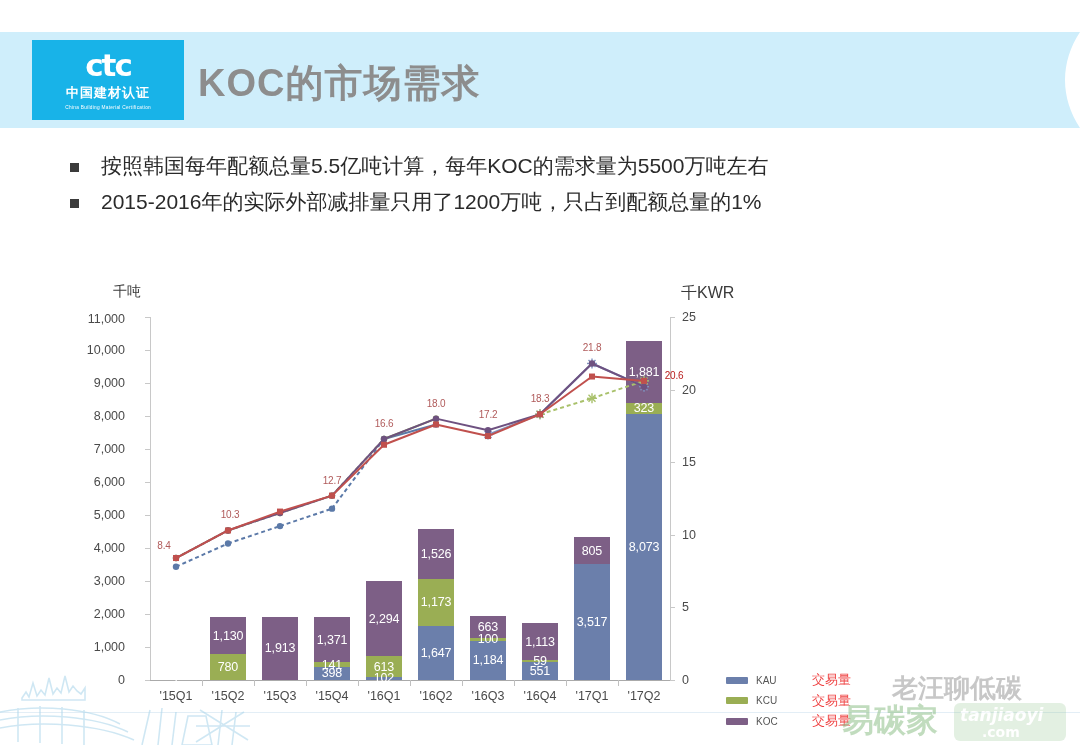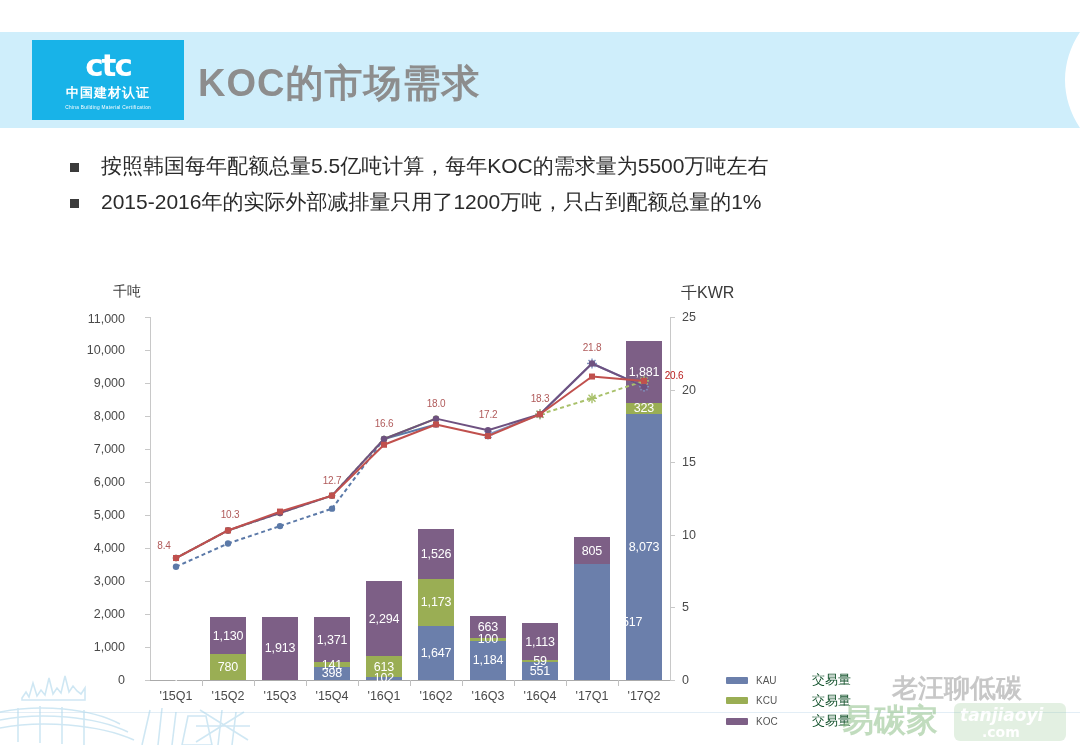--- a/index.html
+++ b/index.html
@@ -89,21 +89,21 @@
   .pt-lbl{
     position:absolute; font-size:10px; color:#b05a5a; white-space:nowrap;
     transform:translate(-50%,-50%); letter-spacing:-.2px;text-align:center;
   }
 
   
   #legend{ position:absolute; left:726px; top:400px; width:210px; }
   .lg-row{ display:flex; align-items:center; height:20.5px; }
   .lg-swatch{ width:22px; height:7px; margin-right:8px; flex:none; border-radius:1px; }
   .lg-name{ font-size:10px; color:#555; min-width:56px; }
-  .lg-desc{ font-size:13px; color:#14532d; }
+  .lg-desc{ font-size:13px; color:#ef4444; }
   .lg-gap{ height:11px; }
 
   
   #deco-bl{ position:absolute; left:0; bottom:0; width:250px; height:95px; opacity:.55; }
   #watermark{ position:absolute; right:8px; bottom:0px; width:240px; height:82px; }
   #wm-line{ position:absolute; left:0; bottom:32px; width:1080px; height:1px; background:#e3eef6; }
 </style>
 </head>
 <body>
 
@@ -238,21 +238,21 @@
       <div class="bar-lbl" style="left: 384px; top: 348.554px;">2,294</div>
       <div class="bar-lbl" style="left: 436px; top: 382.825px;">1,647</div>
       <div class="bar-lbl" style="left: 436px; top: 332.417px;">1,173</div>
       <div class="bar-lbl" style="left: 436px; top: 284.006px;">1,526</div>
       <div class="bar-lbl" style="left: 488px; top: 390.464px;">1,184</div>
       <div class="bar-lbl" style="left: 488px; top: 369.278px;">100</div>
       <div class="bar-lbl" style="left: 488px; top: 356.688px;">663</div>
       <div class="bar-lbl" style="left: 540px; top: 400.909px;">551</div>
       <div class="bar-lbl" style="left: 540px; top: 390.844px;">59</div>
       <div class="bar-lbl" style="left: 540px; top: 371.505px;">1,113</div>
-      <div class="bar-lbl" style="left: 592px; top: 351.969px; margin-left: 35px;">3,517</div>
+      <div class="bar-lbl" style="left: 592px; top: 351.969px;">3,517</div>
       <div class="bar-lbl" style="left: 592px; top: 280.656px;">805</div>
       <div class="bar-lbl" style="left: 644px; top: 276.796px;">8,073</div>
       <div class="bar-lbl" style="left: 644px; top: 138.262px;">323</div>
       <div class="bar-lbl" style="left: 644px; top: 101.895px;">1,881</div>
     </div>
   <svg id="lines-svg">
       <line x1="176" y1="296.744" x2="228" y2="273.512" stroke="#5b79a8" stroke-width="2" stroke-dasharray="4,3"></line>
       <line x1="228" y1="273.512" x2="280" y2="256.08799999999997" stroke="#5b79a8" stroke-width="2" stroke-dasharray="4,3"></line>
       <line x1="280" y1="256.08799999999997" x2="332" y2="238.664" stroke="#5b79a8" stroke-width="2" stroke-dasharray="4,3"></line>
       <line x1="332" y1="238.664" x2="384" y2="168.968" stroke="#5b79a8" stroke-width="2" stroke-dasharray="4,3"></line>

